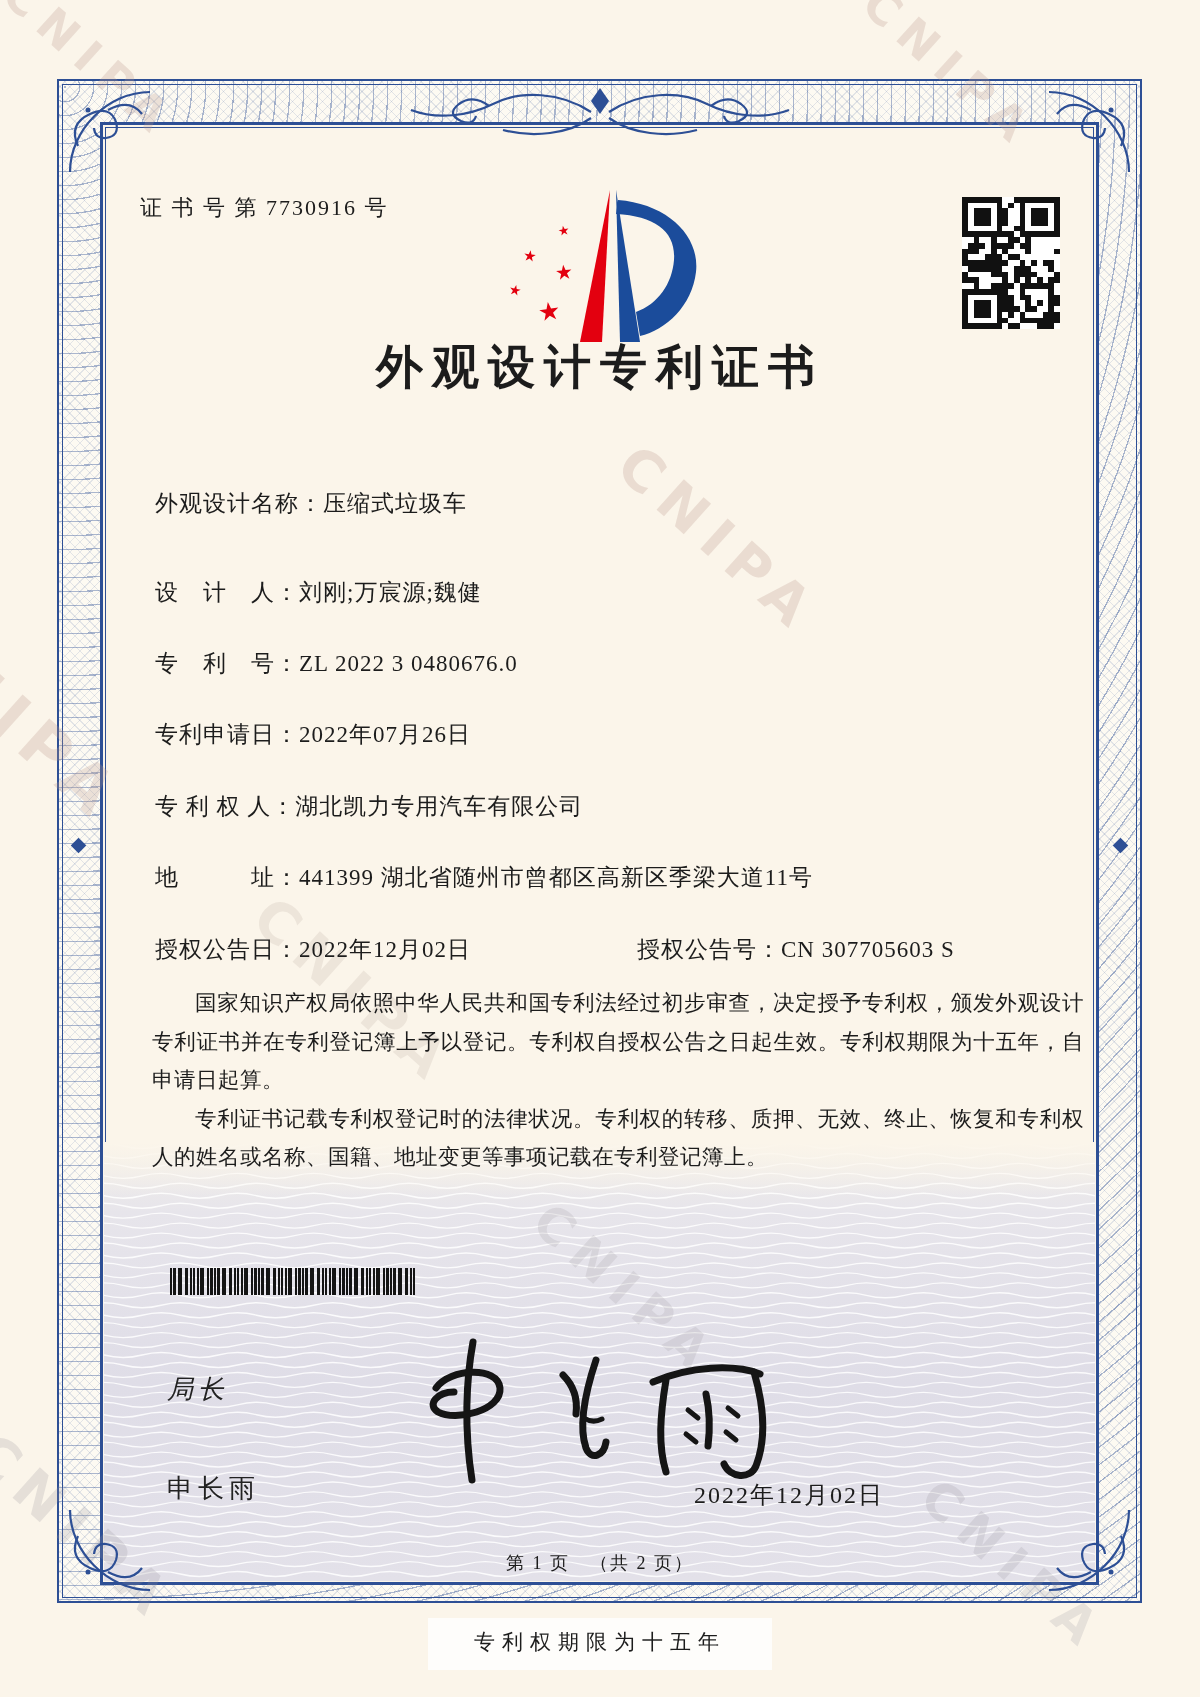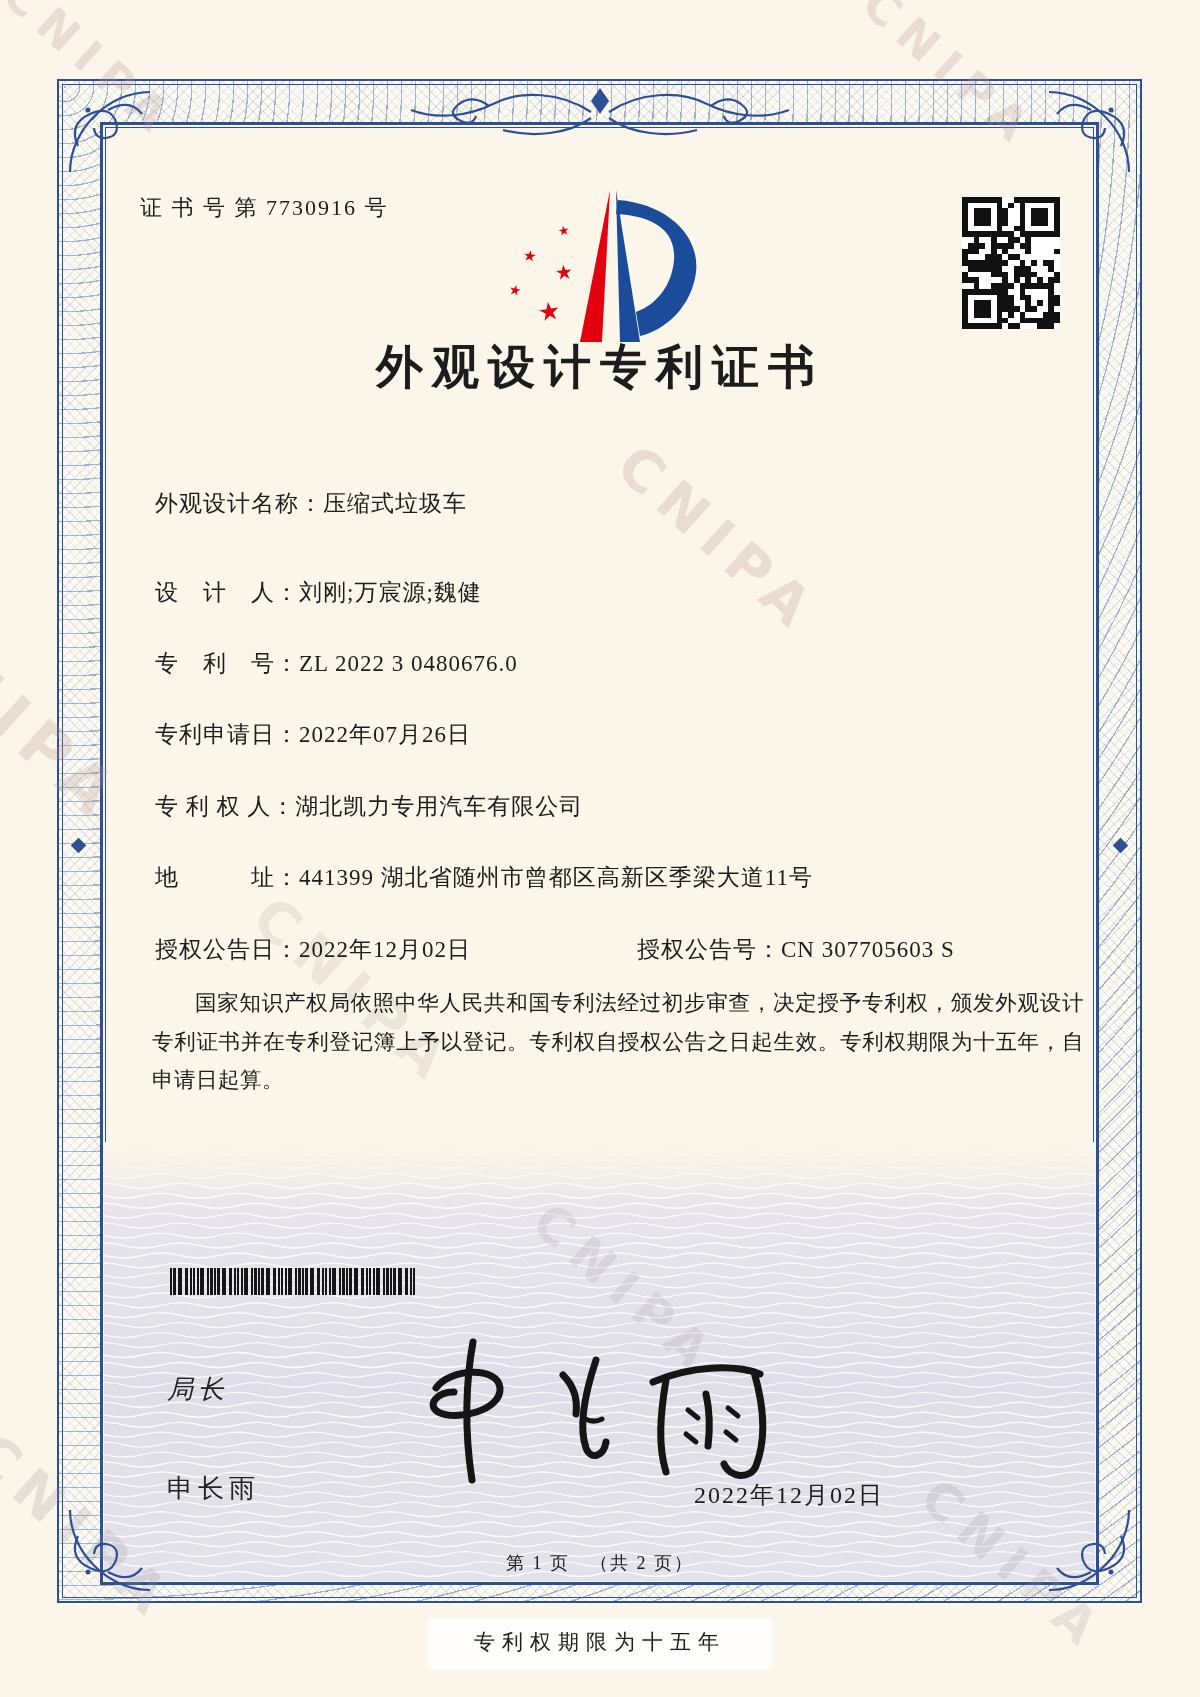--- a/index.html
+++ b/index.html
@@ -374,20 +374,21 @@
 </div>
 <div class="z row" style="top:934px;">
   <span class="lbl">授权公告日：</span><span class="val">2022年12月02日</span>
 </div>
 <div class="z row grant-no" style="top:934px;">
   <span class="lbl">授权公告号：</span><span class="val">CN 307705603 S</span>
 </div>
 
 <div class="z bodytext">
   <p>国家知识产权局依照中华人民共和国专利法经过初步审查，决定授予专利权，颁发外观设计专利证书并在专利登记簿上予以登记。专利权自授权公告之日起生效。专利权期限为十五年，自申请日起算。</p>
+  <p>专利证书记载专利权登记时的法律状况。专利权的转移、质押、无效、终止、恢复和专利权人的姓名或名称、国籍、地址变更等事项记载在专利登记簿上。</p>
 </div>
 
 <div class="z barcode" id="barcode">
     <div style="width: 2px; margin-right: 1px;"></div>
     <div style="width: 3px; margin-right: 2px;"></div>
     <div style="width: 4px; margin-right: 3px;"></div>
     <div style="width: 3px; margin-right: 2px;"></div>
     <div style="width: 2px; margin-right: 1px;"></div>
     <div style="width: 2px; margin-right: 2px;"></div>
     <div style="width: 2px; margin-right: 1px;"></div>

